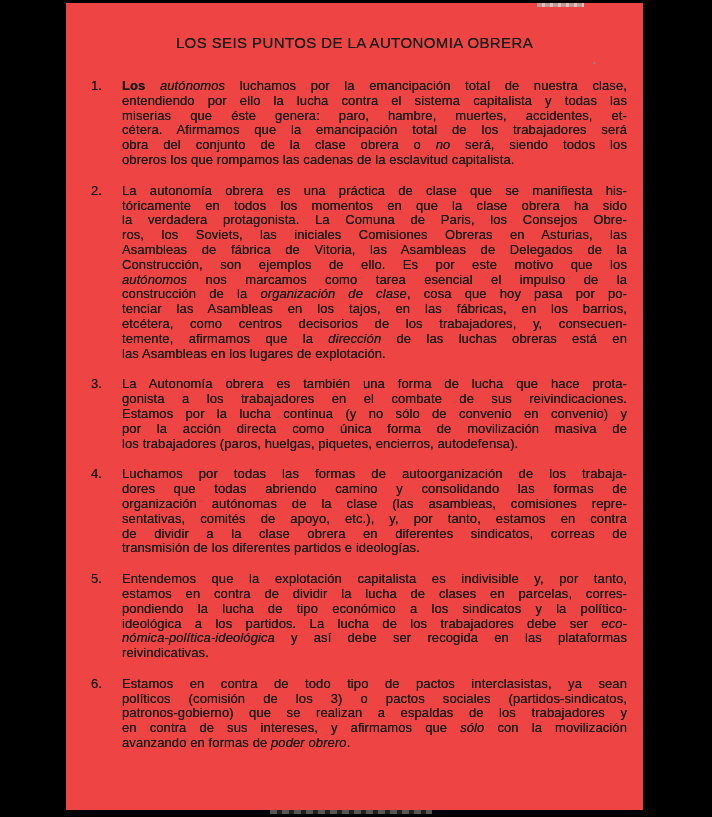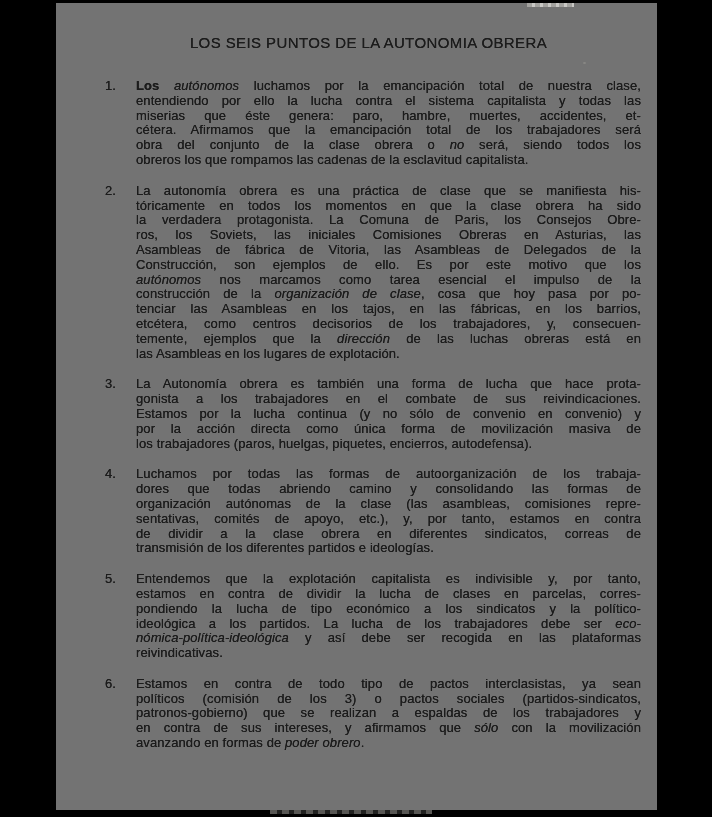--- a/index.html
+++ b/index.html
@@ -9,28 +9,27 @@
   body {
     width: 712px;
     height: 817px;
     background: #000;
     position: relative;
     overflow: hidden;
     font-family: "Liberation Sans", "DejaVu Sans", sans-serif;
   }
   .page {
     position: absolute;
-    left: 56px;
+    left: 66px;
     top: 3px;
     width: 577px;
     height: 807px;
-    background: #737373;
+    background: #ef4444;
     color: #1c1c1c;
     text-shadow: 0 0 0.4px currentColor; 
-    padding-left: 24px;
   }
   .doc-title {
     margin: 0;
     padding-top: 31px;
     text-align: center;
     font-size: 15px;
     font-weight: 400;
     letter-spacing: 0.4px;
     line-height: 17px;
     white-space: nowrap;
@@ -125,21 +124,21 @@
           <span class="line"><span>La autonomía obrera es una práctica de clase que se manifiesta his-</span></span>
           <span class="line"><span>tóricamente en todos los momentos en que la clase obrera ha sido</span></span>
           <span class="line"><span>la verdadera protagonista. La Comuna de Paris, los Consejos Obre-</span></span>
           <span class="line"><span>ros, los Soviets, las iniciales Comisiones Obreras en Asturias, las</span></span>
           <span class="line"><span>Asambleas de fábrica de Vitoria, las Asambleas de Delegados de la</span></span>
           <span class="line"><span>Construcción, son ejemplos de ello. Es por este motivo que los</span></span>
           <span class="line"><span class="i ">autónomos</span><span> nos marcamos como tarea esencial el impulso de la</span></span>
           <span class="line"><span>construcción de la </span><span class="i ">organización de clase</span><span>, cosa que hoy pasa por po-</span></span>
           <span class="line"><span>tenciar las Asambleas en los tajos, en las fábricas, en los barrios,</span></span>
           <span class="line"><span>etcétera, como centros decisorios de los trabajadores, y, consecuen-</span></span>
-          <span class="line"><span>temente, ejemplos que la </span><span class="i ">dirección</span><span> de las luchas obreras está en</span></span>
+          <span class="line"><span>temente, afirmamos que la </span><span class="i ">dirección</span><span> de las luchas obreras está en</span></span>
           <span class="line last"><span>las Asambleas en los lugares de explotación.</span></span>
         </div>
       </div>
       <div class="point">
         <span class="num">3.</span>
         <div class="ptext">
           <span class="line"><span>La Autonomía obrera es también una forma de lucha que hace prota-</span></span>
           <span class="line"><span>gonista a los trabajadores en el combate de sus reivindicaciones.</span></span>
           <span class="line"><span>Estamos por la lucha continua (y no sólo de convenio en convenio) y</span></span>
           <span class="line"><span>por la acción directa como única forma de movilización masiva de</span></span>

